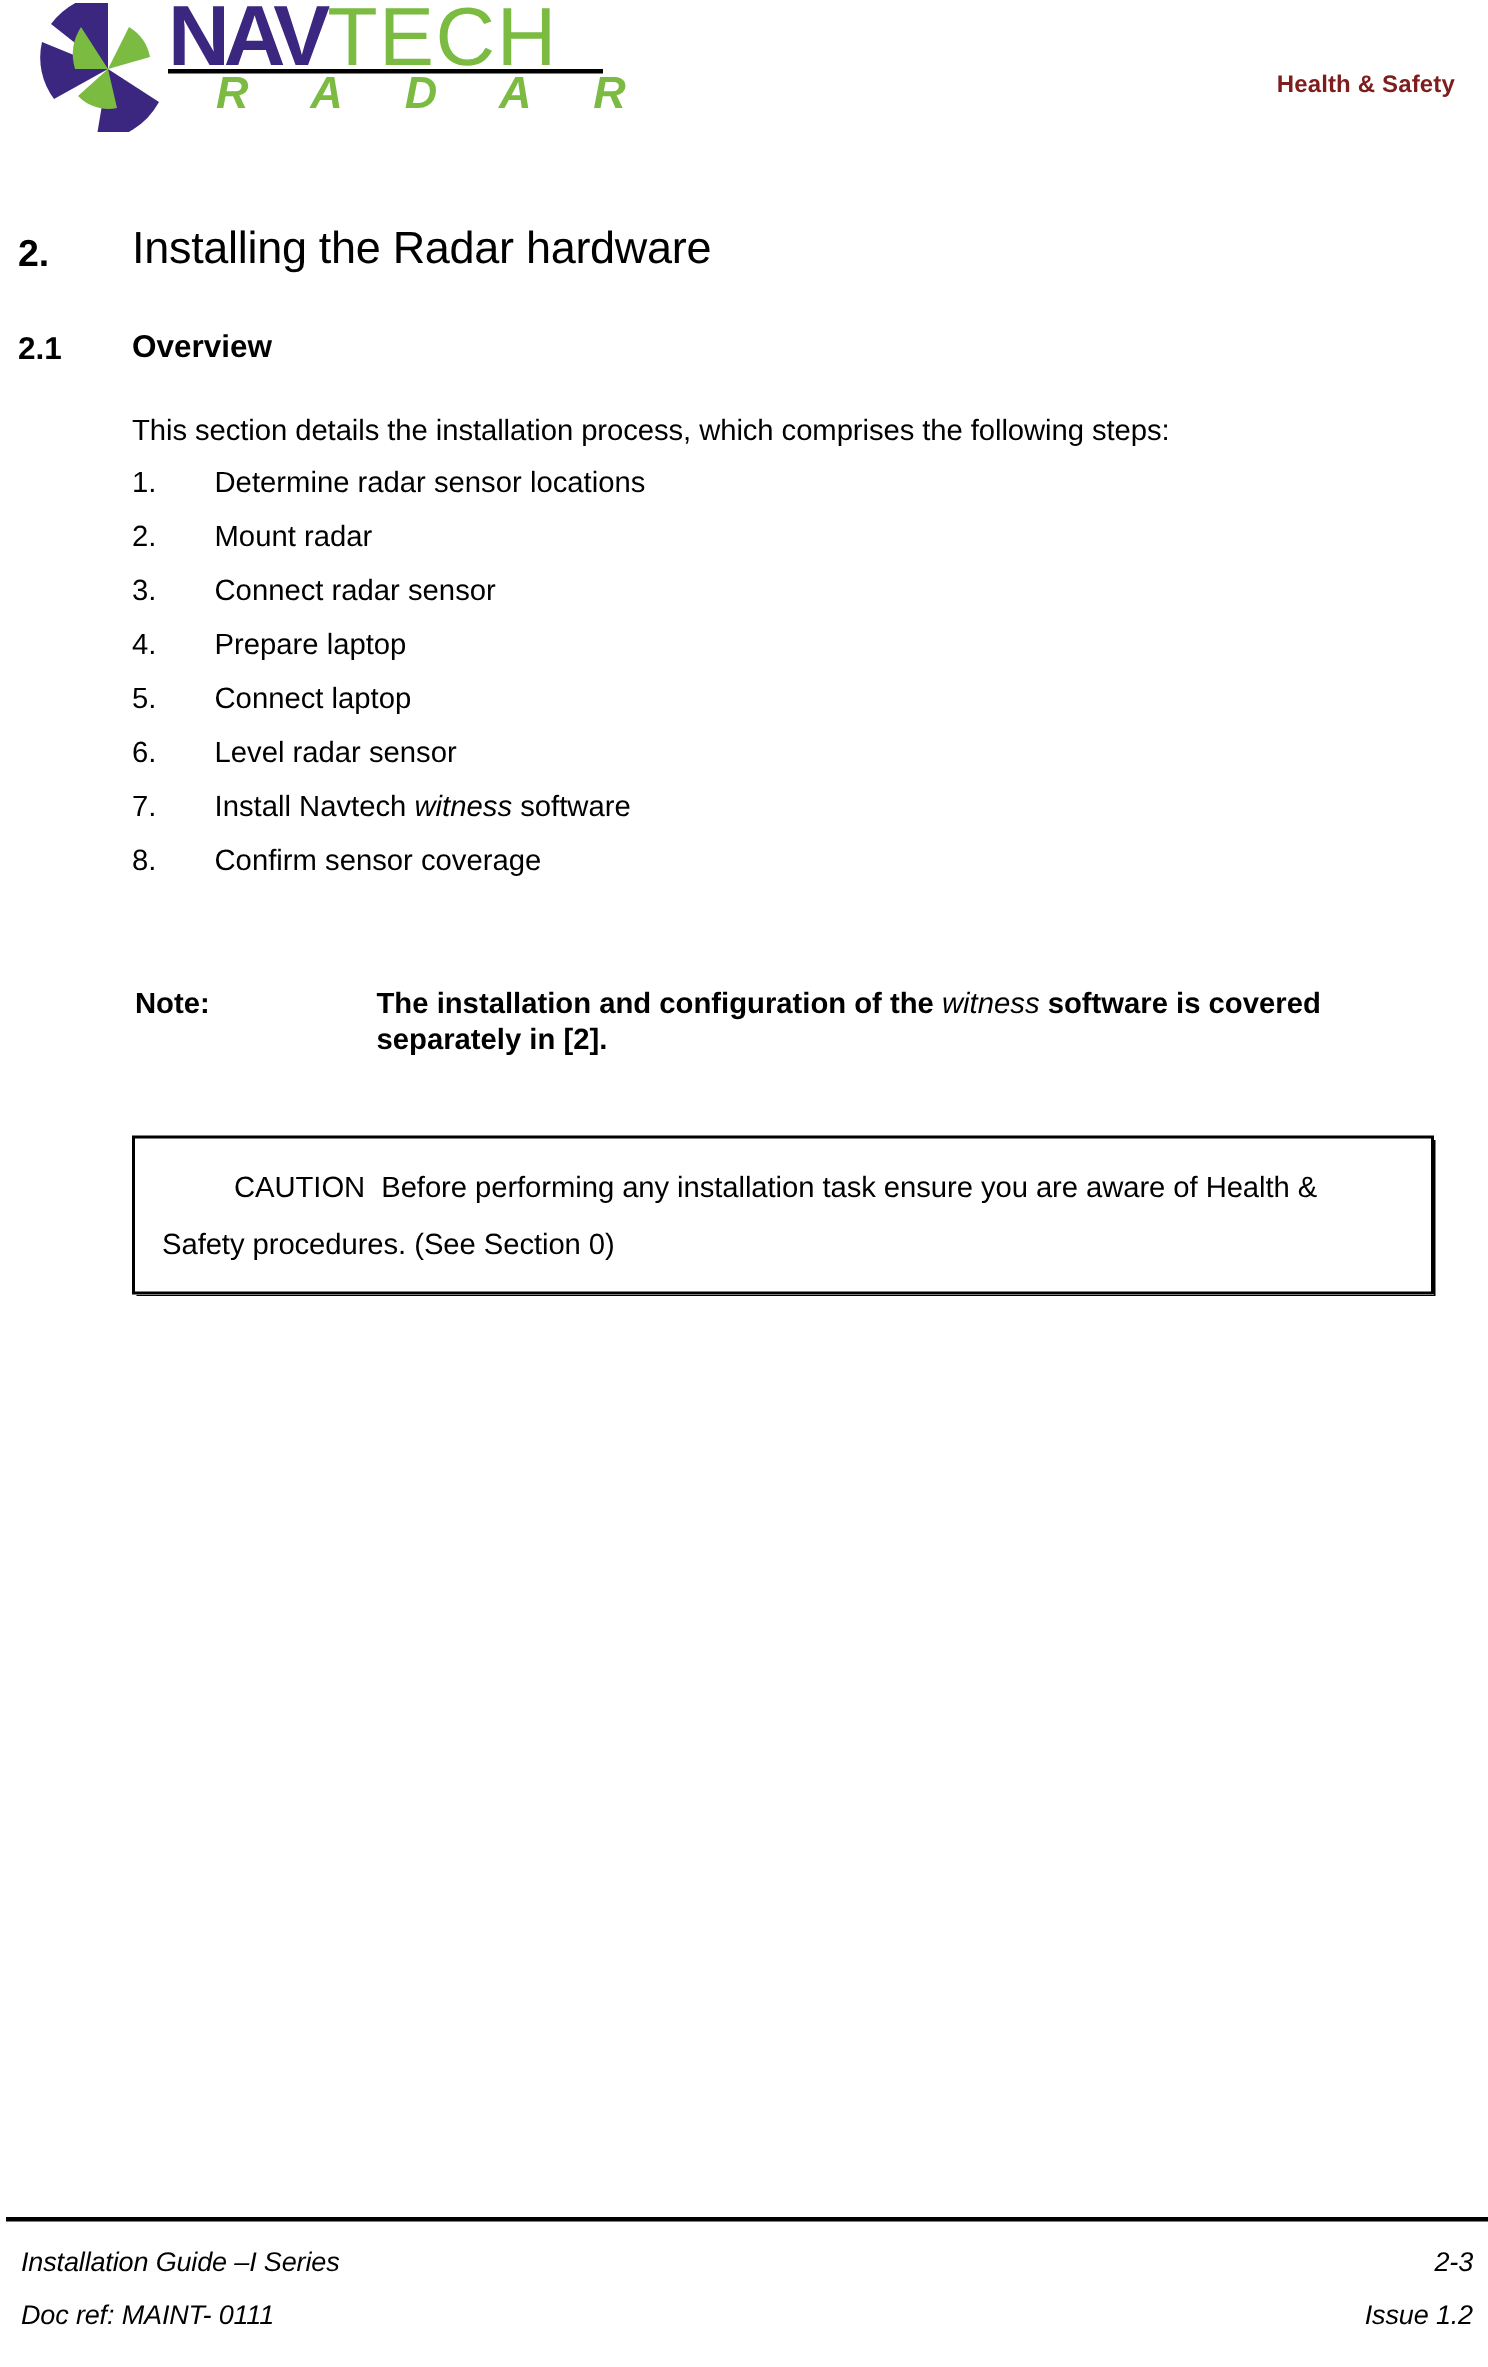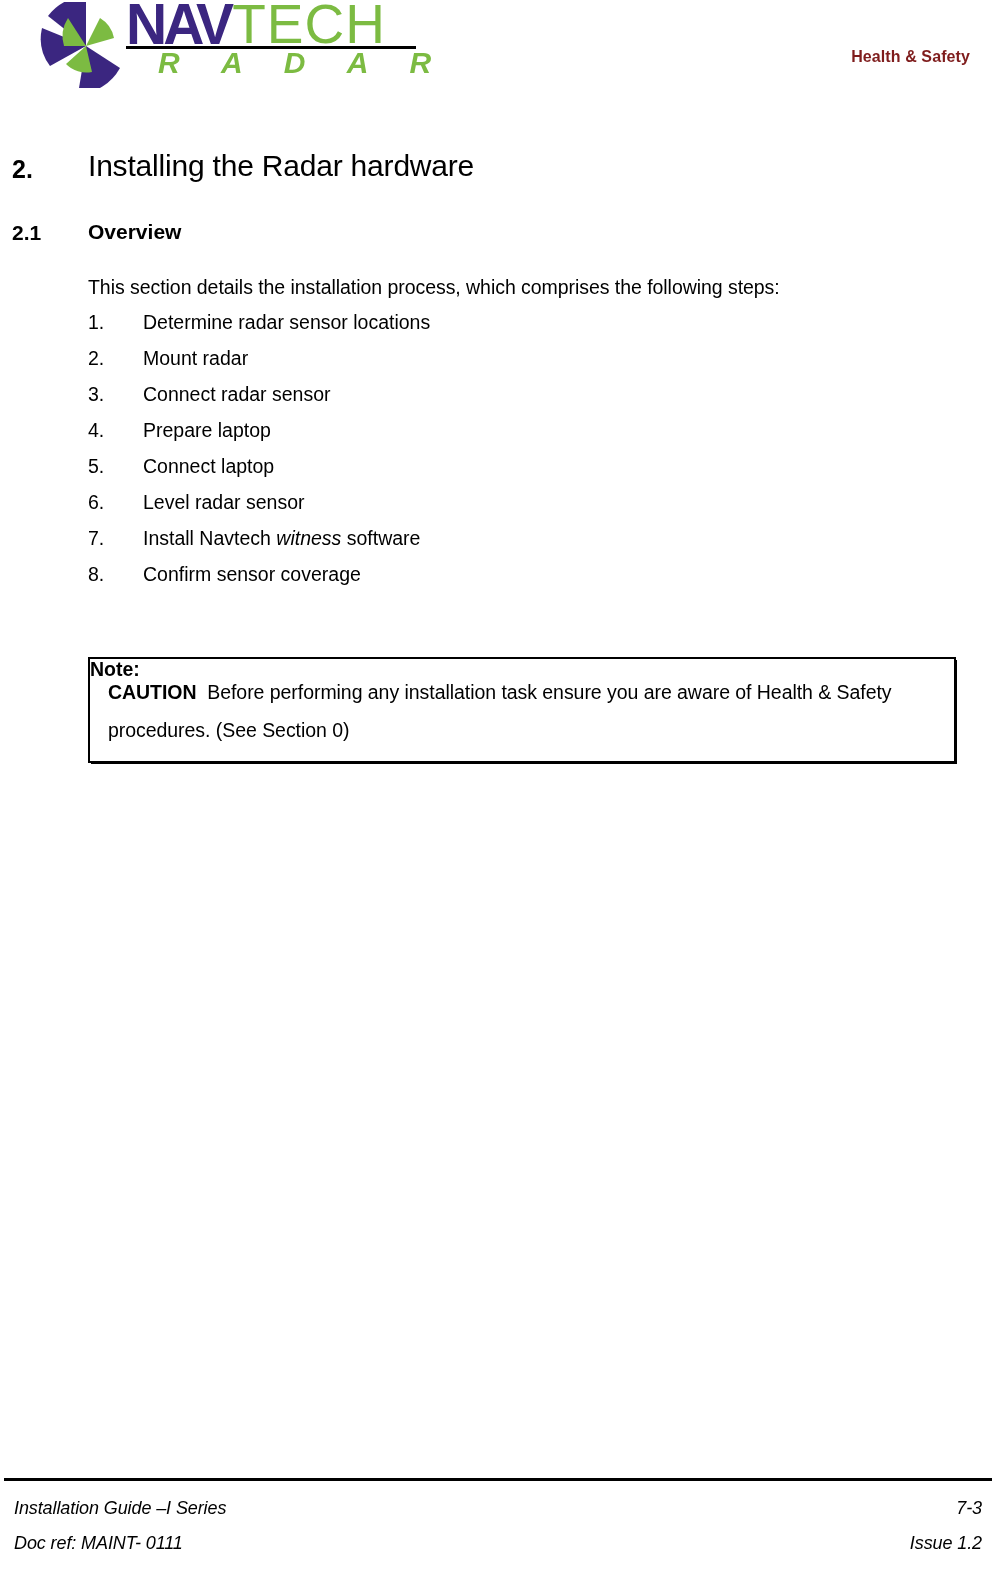--- a/index.html
+++ b/index.html
@@ -19,21 +19,21 @@
   
   .page-header {
     position: absolute;
     top: 0;
     left: 0;
     width: 992px;
     height: 110px;
   }
   .logo {
     position: absolute;
-    left: 38px;
+    left: 24px;
     top: 2px;
     width: 410px;
     height: 90px;
     text-align: right;
   }
   .logo-mark {
     position: absolute;
     left: 0px;
     top: 0px;
     width: 92px;
@@ -210,21 +210,22 @@
     box-sizing: border-box;
     box-shadow: 2px 2px 0 -1px #000000;
     padding: 14px 16px 12px 18px;
   }
   .caution-text {
     font-size: 19.5px;
     line-height: 38px;
     letter-spacing: -0.05px;
   }
   .caution-word {
-    font-weight: bold;
+    font-weight: normal;
+    margin-left: 48px;
   }
 
   
   .page-footer {
     position: absolute;
     left: 4px;
     bottom: 0;
     width: 992px;
     height: 100px;
   }
@@ -326,31 +327,32 @@
       <span class="step-label"><span>Install Navtech </span><i>witness</i><span> software</span></span>
     </li>
     <li class="step-item">
       <span class="step-num">8.</span>
       <span class="step-label">Confirm sensor coverage</span>
     </li>
   </ol>
 
   <div class="note-block">
     <span class="note-label">Note:</span>
+    <div class="note-body"><span>The installation and configuration of the </span><i>witness</i><span> software is covered separately in [2].</span></div>
   </div>
 
   <div class="caution-box">
     <div class="caution-text"><span class="caution-word">CAUTION</span>&nbsp; <span>Before performing any installation task ensure you are aware of Health &amp; Safety procedures. (See Section 0)</span></div>
   </div>
 
 </div>
 
 <div class="page-footer">
   <div class="footer-rule"></div>
   <div class="footer-row footer-row-1">
     <span>Installation Guide –I Series</span>
-    <span>7-3</span>
+    <span>2-3</span>
   </div>
   <div class="footer-row footer-row-2">
     <span>Doc ref: MAINT- 0111</span>
     <span>Issue 1.2</span>
   </div>
 </div>
 
 </body></html>

